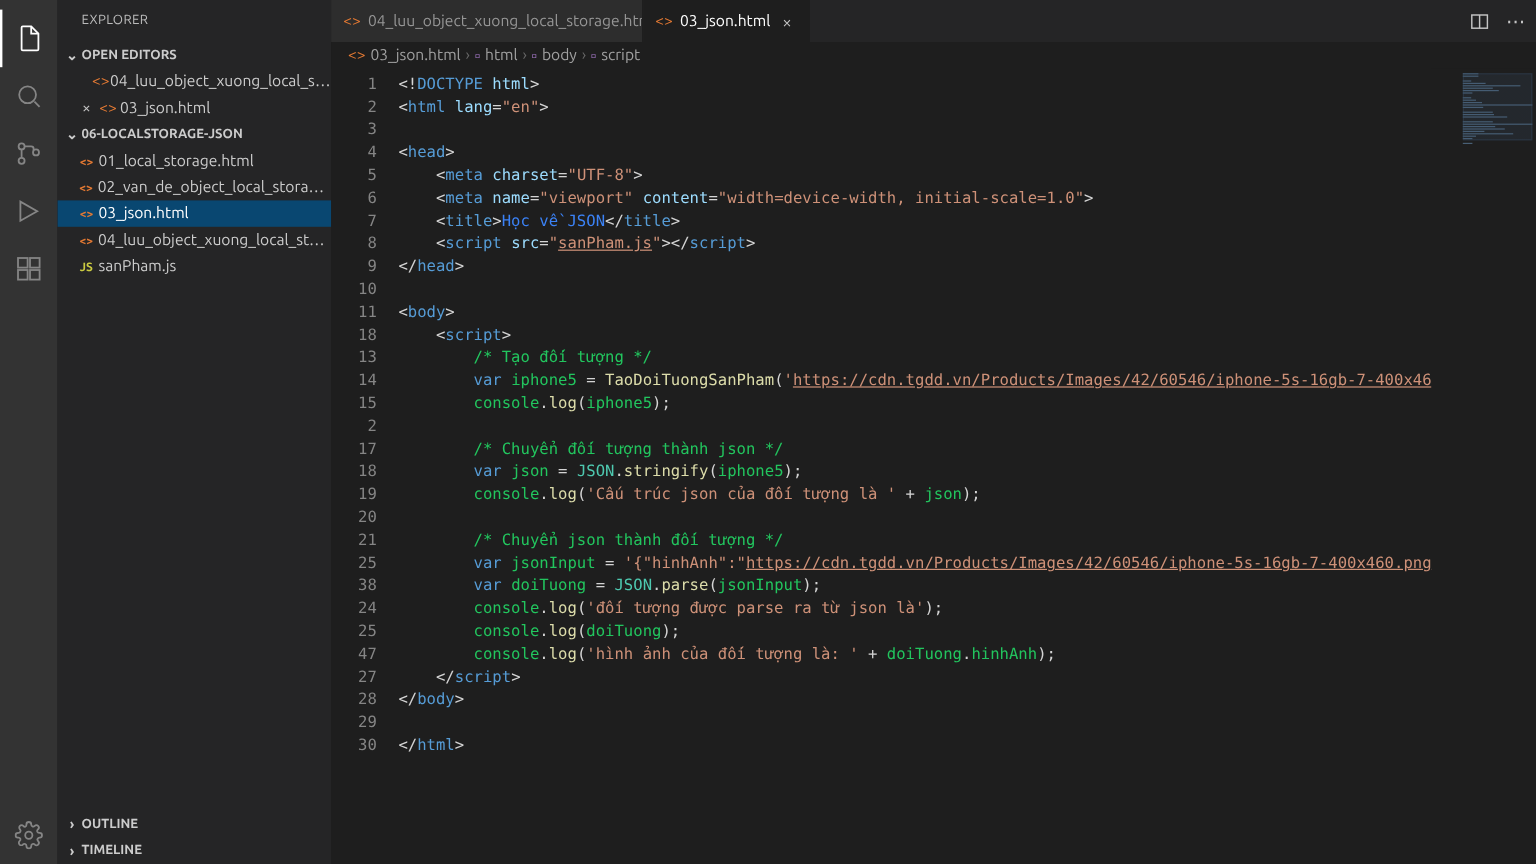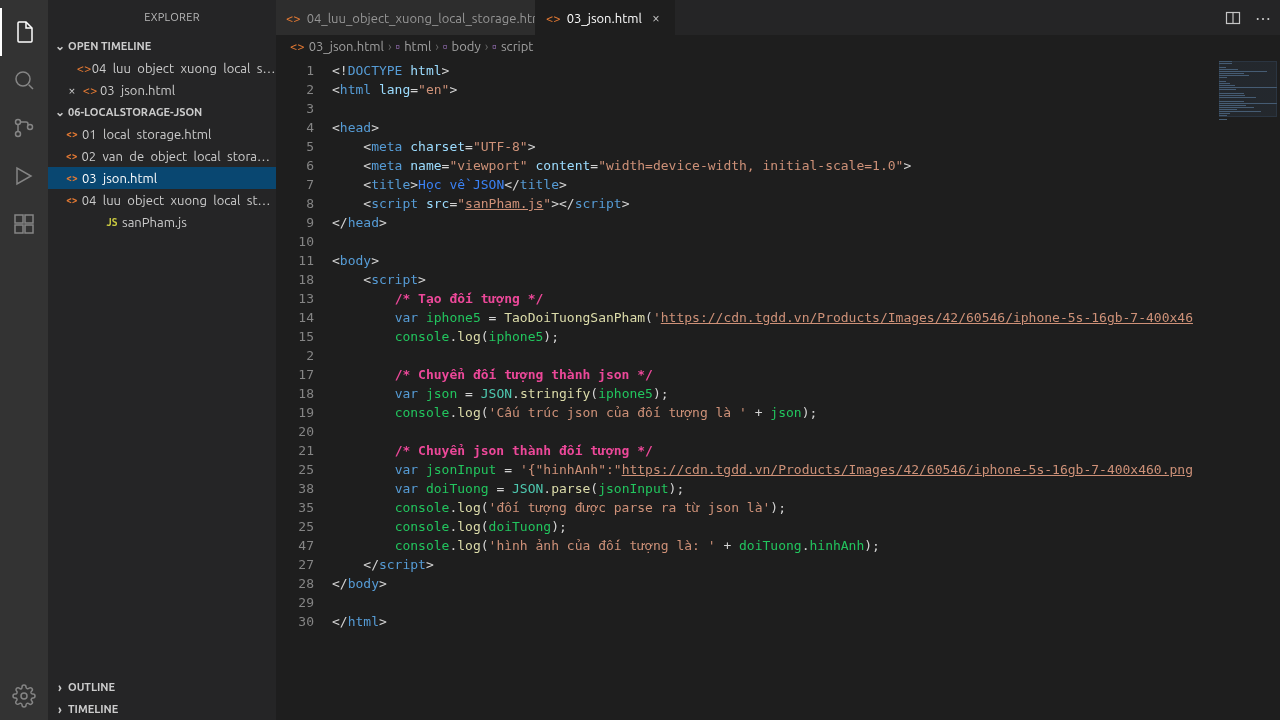--- a/index.html
+++ b/index.html
@@ -24,38 +24,38 @@
 .activity .act-item.active { color:#ffffff; border-left:2px solid #fff; }
 .activity .spacer { flex:1; }
 
 .sidebar {
   width:228px; background:#252526;
   display:flex; flex-direction:column;
   color:#cccccc;
 }
 .sb-title {
   height:35px; line-height:35px; padding-left:20px;
-  font-size:11px; letter-spacing:0.3px; color:#bbbbbb;text-align:center;
+  font-size:11px; letter-spacing:0.3px; color:#bbbbbb;
 }
 .sb-section {
   height:22px; display:flex; align-items:center;
   padding-left:4px; font-weight:700; font-size:11px;
   color:#cccccc; cursor:pointer;
 }
 .sb-section .chev { width:16px; text-align:center; font-size:12px; }
 .sb-item {
   height:22px; display:flex; align-items:center;
   padding-left:16px; font-size:13px; cursor:pointer;
   white-space:nowrap; overflow:hidden; text-overflow:ellipsis;
 }
 .sb-item .close { width:16px; text-align:center; color:#c5c5c5; visibility:hidden; }
 .sb-item.modified .close { visibility:visible; }
 .sb-item.open .close { visibility:visible; }
 .sb-item .ficon { width:20px; display:inline-flex; justify-content:center; color:#e37933; }
-.sb-item .ficon.js { color:#cbcb41;margin-left:40px; }
+.sb-item .ficon.js { color:#cbcb41; }
 .sb-item.selected { background:#094771; color:#ffffff; }
 .sb-files .sb-item { padding-left:14px; }
 
 .main { flex:1; display:flex; flex-direction:column; background:#1e1e1e; }
 
 .tabs {
   height:35px; background:#252526; display:flex; align-items:stretch;
 }
 .tab {
   display:flex; align-items:center; padding:0 10px; gap:6px;
@@ -102,21 +102,21 @@
 .minimap .mm-code {
   position:absolute; top:4px; right:4px; width:58px;
   display:flex; flex-direction:column; gap:1px;
 }
 .minimap .mm-line { height:1px; background:#5a7a9a; }
 
 .c-tag { color:#569cd6; }
 .c-attr { color:#9cdcfe; }
 .c-str { color:#ce9178; }
 .c-link { color:#ce9178; text-decoration:underline; }
-.c-cmt { color:#ec4899;font-weight:bold; }
+.c-cmt { color:#22c55e; }
 .c-kw { color:#569cd6; }
 .c-var { color:#22c55e; }
 .c-fn { color:#dcdcaa; }
 .c-type { color:#4ec9b0; }
 .c-pun { color:#d4d4d4; }
 .c-txt { color:#3b82f6; }
 svg { display:block; }
 </style>
 </head>
 <body>
@@ -162,21 +162,21 @@
         <path d="M19.4 15a1.7 1.7 0 0 0 .34 1.87l.06.06a2 2 0 1 1-2.83 2.83l-.06-.06a1.7 1.7 0 0 0-1.87-.34 1.7 1.7 0 0 0-1 1.55V21a2 2 0 1 1-4 0v-.09a1.7 1.7 0 0 0-1-1.55 1.7 1.7 0 0 0-1.87.34l-.06.06a2 2 0 1 1-2.83-2.83l.06-.06A1.7 1.7 0 0 0 5 15a1.7 1.7 0 0 0-1.55-1H3a2 2 0 1 1 0-4h.09A1.7 1.7 0 0 0 5 9a1.7 1.7 0 0 0-.34-1.87l-.06-.06A2 2 0 1 1 7.43 4.24l.06.06A1.7 1.7 0 0 0 9 5a1.7 1.7 0 0 0 1-1.55V3a2 2 0 1 1 4 0v.09c0 .67.4 1.27 1 1.55a1.7 1.7 0 0 0 1.87-.34l.06-.06a2 2 0 1 1 2.83 2.83l-.06.06A1.7 1.7 0 0 0 19 9c.28.6.88 1 1.55 1H21a2 2 0 1 1 0 4h-.09a1.7 1.7 0 0 0-1.55 1z"></path>
       </svg>
   </div>
 </div>
 
 <div class="sidebar">
   <div class="sb-title">EXPLORER</div>
 
   <div class="sb-section">
     <span class="chev">⌄</span>
-    <span>OPEN TIMELINE</span>
+    <span>OPEN EDITORS</span>
   </div>
   <div id="open-editors-list">
       <div class="sb-item">
         <span class="close"></span>
         <span class="ficon">&lt;&gt;</span>
         <span style="overflow:hidden;text-overflow:ellipsis">04_luu_object_xuong_local_storage.html</span>
       </div>
       <div class="sb-item modified open">
         <span class="close">×</span>
         <span class="ficon">&lt;&gt;</span>
@@ -278,21 +278,21 @@
         <div>14</div>
         <div>15</div>
         <div>2</div>
         <div>17</div>
         <div>18</div>
         <div>19</div>
         <div>20</div>
         <div>21</div>
         <div>25</div>
         <div>38</div>
-        <div>35</div>
+        <div>24</div>
         <div>25</div>
         <div>47</div>
         <div>27</div>
         <div>28</div>
         <div>29</div>
         <div>30</div>
       </div>
     <div class="code" id="code"><div><span class="c-pun">&lt;!</span><span class="c-tag">DOCTYPE</span> <span class="c-attr">html</span><span class="c-pun">&gt;</span></div><div><span class="c-pun">&lt;</span><span class="c-tag">html</span> <span class="c-attr">lang</span><span class="c-pun">=</span><span class="c-str">"en"</span><span class="c-pun">&gt;</span></div><div>&nbsp;</div><div><span class="c-pun">&lt;</span><span class="c-tag">head</span><span class="c-pun">&gt;</span></div><div>    <span class="c-pun">&lt;</span><span class="c-tag">meta</span> <span class="c-attr">charset</span><span class="c-pun">=</span><span class="c-str">"UTF-8"</span><span class="c-pun">&gt;</span></div><div>    <span class="c-pun">&lt;</span><span class="c-tag">meta</span> <span class="c-attr">name</span><span class="c-pun">=</span><span class="c-str">"viewport"</span> <span class="c-attr">content</span><span class="c-pun">=</span><span class="c-str">"width=device-width, initial-scale=1.0"</span><span class="c-pun">&gt;</span></div><div>    <span class="c-pun">&lt;</span><span class="c-tag">title</span><span class="c-pun">&gt;</span><span class="c-txt">Học về JSON</span><span class="c-pun">&lt;/</span><span class="c-tag">title</span><span class="c-pun">&gt;</span></div><div>    <span class="c-pun">&lt;</span><span class="c-tag">script</span> <span class="c-attr">src</span><span class="c-pun">=</span><span class="c-str">"</span><span class="c-link">sanPham.js</span><span class="c-str">"</span><span class="c-pun">&gt;&lt;/</span><span class="c-tag">script</span><span class="c-pun">&gt;</span></div><div><span class="c-pun">&lt;/</span><span class="c-tag">head</span><span class="c-pun">&gt;</span></div><div>&nbsp;</div><div><span class="c-pun">&lt;</span><span class="c-tag">body</span><span class="c-pun">&gt;</span></div><div>    <span class="c-pun">&lt;</span><span class="c-tag">script</span><span class="c-pun">&gt;</span></div><div>        <span class="c-cmt">/* Tạo đối tượng */</span></div><div>        <span class="c-kw">var</span> <span class="c-var">iphone5</span> <span class="c-pun">=</span> <span class="c-fn">TaoDoiTuongSanPham</span><span class="c-pun">(</span><span class="c-str">'</span><span class="c-link">https://cdn.tgdd.vn/Products/Images/42/60546/iphone-5s-16gb-7-400x46</span></div><div>        <span class="c-var">console</span><span class="c-pun">.</span><span class="c-fn">log</span><span class="c-pun">(</span><span class="c-var">iphone5</span><span class="c-pun">);</span></div><div>&nbsp;</div><div>        <span class="c-cmt">/* Chuyển đối tượng thành json */</span></div><div>        <span class="c-kw">var</span> <span class="c-var">json</span> <span class="c-pun">=</span> <span class="c-type">JSON</span><span class="c-pun">.</span><span class="c-fn">stringify</span><span class="c-pun">(</span><span class="c-var">iphone5</span><span class="c-pun">);</span></div><div>        <span class="c-var">console</span><span class="c-pun">.</span><span class="c-fn">log</span><span class="c-pun">(</span><span class="c-str">'Cấu trúc json của đối tượng là '</span> <span class="c-pun">+</span> <span class="c-var">json</span><span class="c-pun">);</span></div><div>&nbsp;</div><div>        <span class="c-cmt">/* Chuyển json thành đối tượng */</span></div><div>        <span class="c-kw">var</span> <span class="c-var">jsonInput</span> <span class="c-pun">=</span> <span class="c-str">'{"hinhAnh":"</span><span class="c-link">https://cdn.tgdd.vn/Products/Images/42/60546/iphone-5s-16gb-7-400x460.png</span></div><div>        <span class="c-kw">var</span> <span class="c-var">doiTuong</span> <span class="c-pun">=</span> <span class="c-type">JSON</span><span class="c-pun">.</span><span class="c-fn">parse</span><span class="c-pun">(</span><span class="c-var">jsonInput</span><span class="c-pun">);</span></div><div>        <span class="c-var">console</span><span class="c-pun">.</span><span class="c-fn">log</span><span class="c-pun">(</span><span class="c-str">'đối tượng được parse ra từ json là'</span><span class="c-pun">);</span></div><div>        <span class="c-var">console</span><span class="c-pun">.</span><span class="c-fn">log</span><span class="c-pun">(</span><span class="c-var">doiTuong</span><span class="c-pun">);</span></div><div>        <span class="c-var">console</span><span class="c-pun">.</span><span class="c-fn">log</span><span class="c-pun">(</span><span class="c-str">'hình ảnh của đối tượng là: '</span> <span class="c-pun">+</span> <span class="c-var">doiTuong</span><span class="c-pun">.</span><span class="c-var">hinhAnh</span><span class="c-pun">);</span></div><div>    <span class="c-pun">&lt;/</span><span class="c-tag">script</span><span class="c-pun">&gt;</span></div><div><span class="c-pun">&lt;/</span><span class="c-tag">body</span><span class="c-pun">&gt;</span></div><div>&nbsp;</div><div><span class="c-pun">&lt;/</span><span class="c-tag">html</span><span class="c-pun">&gt;</span></div></div>
     <div class="minimap">
       <div class="mm-code" id="mm">

